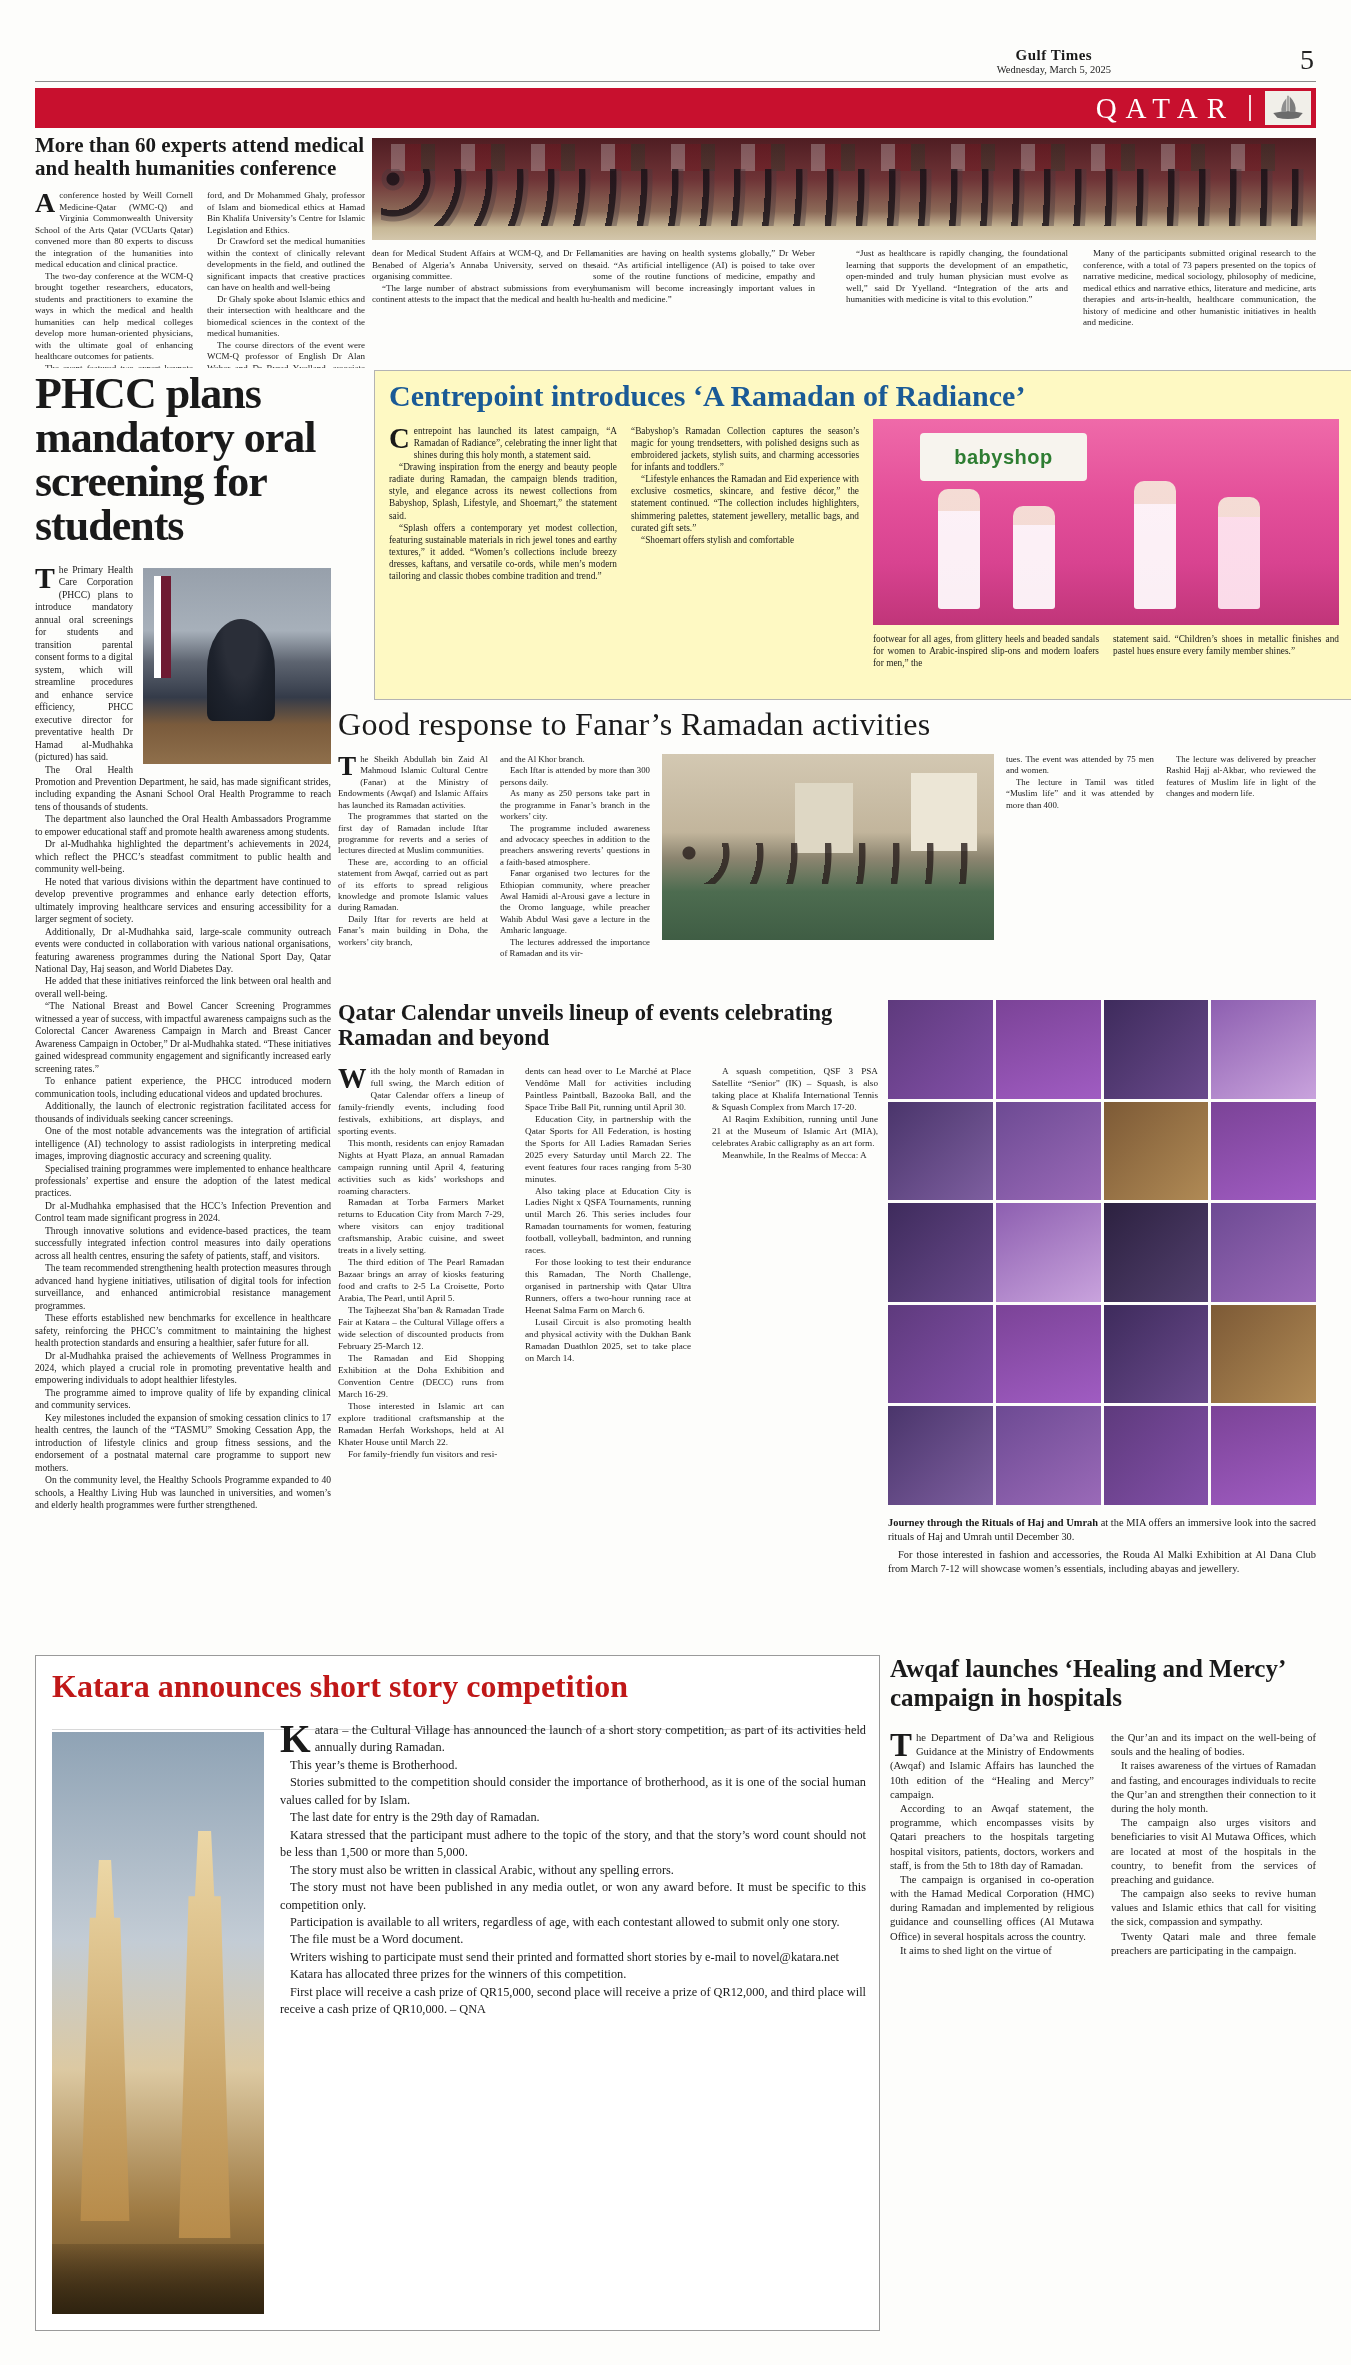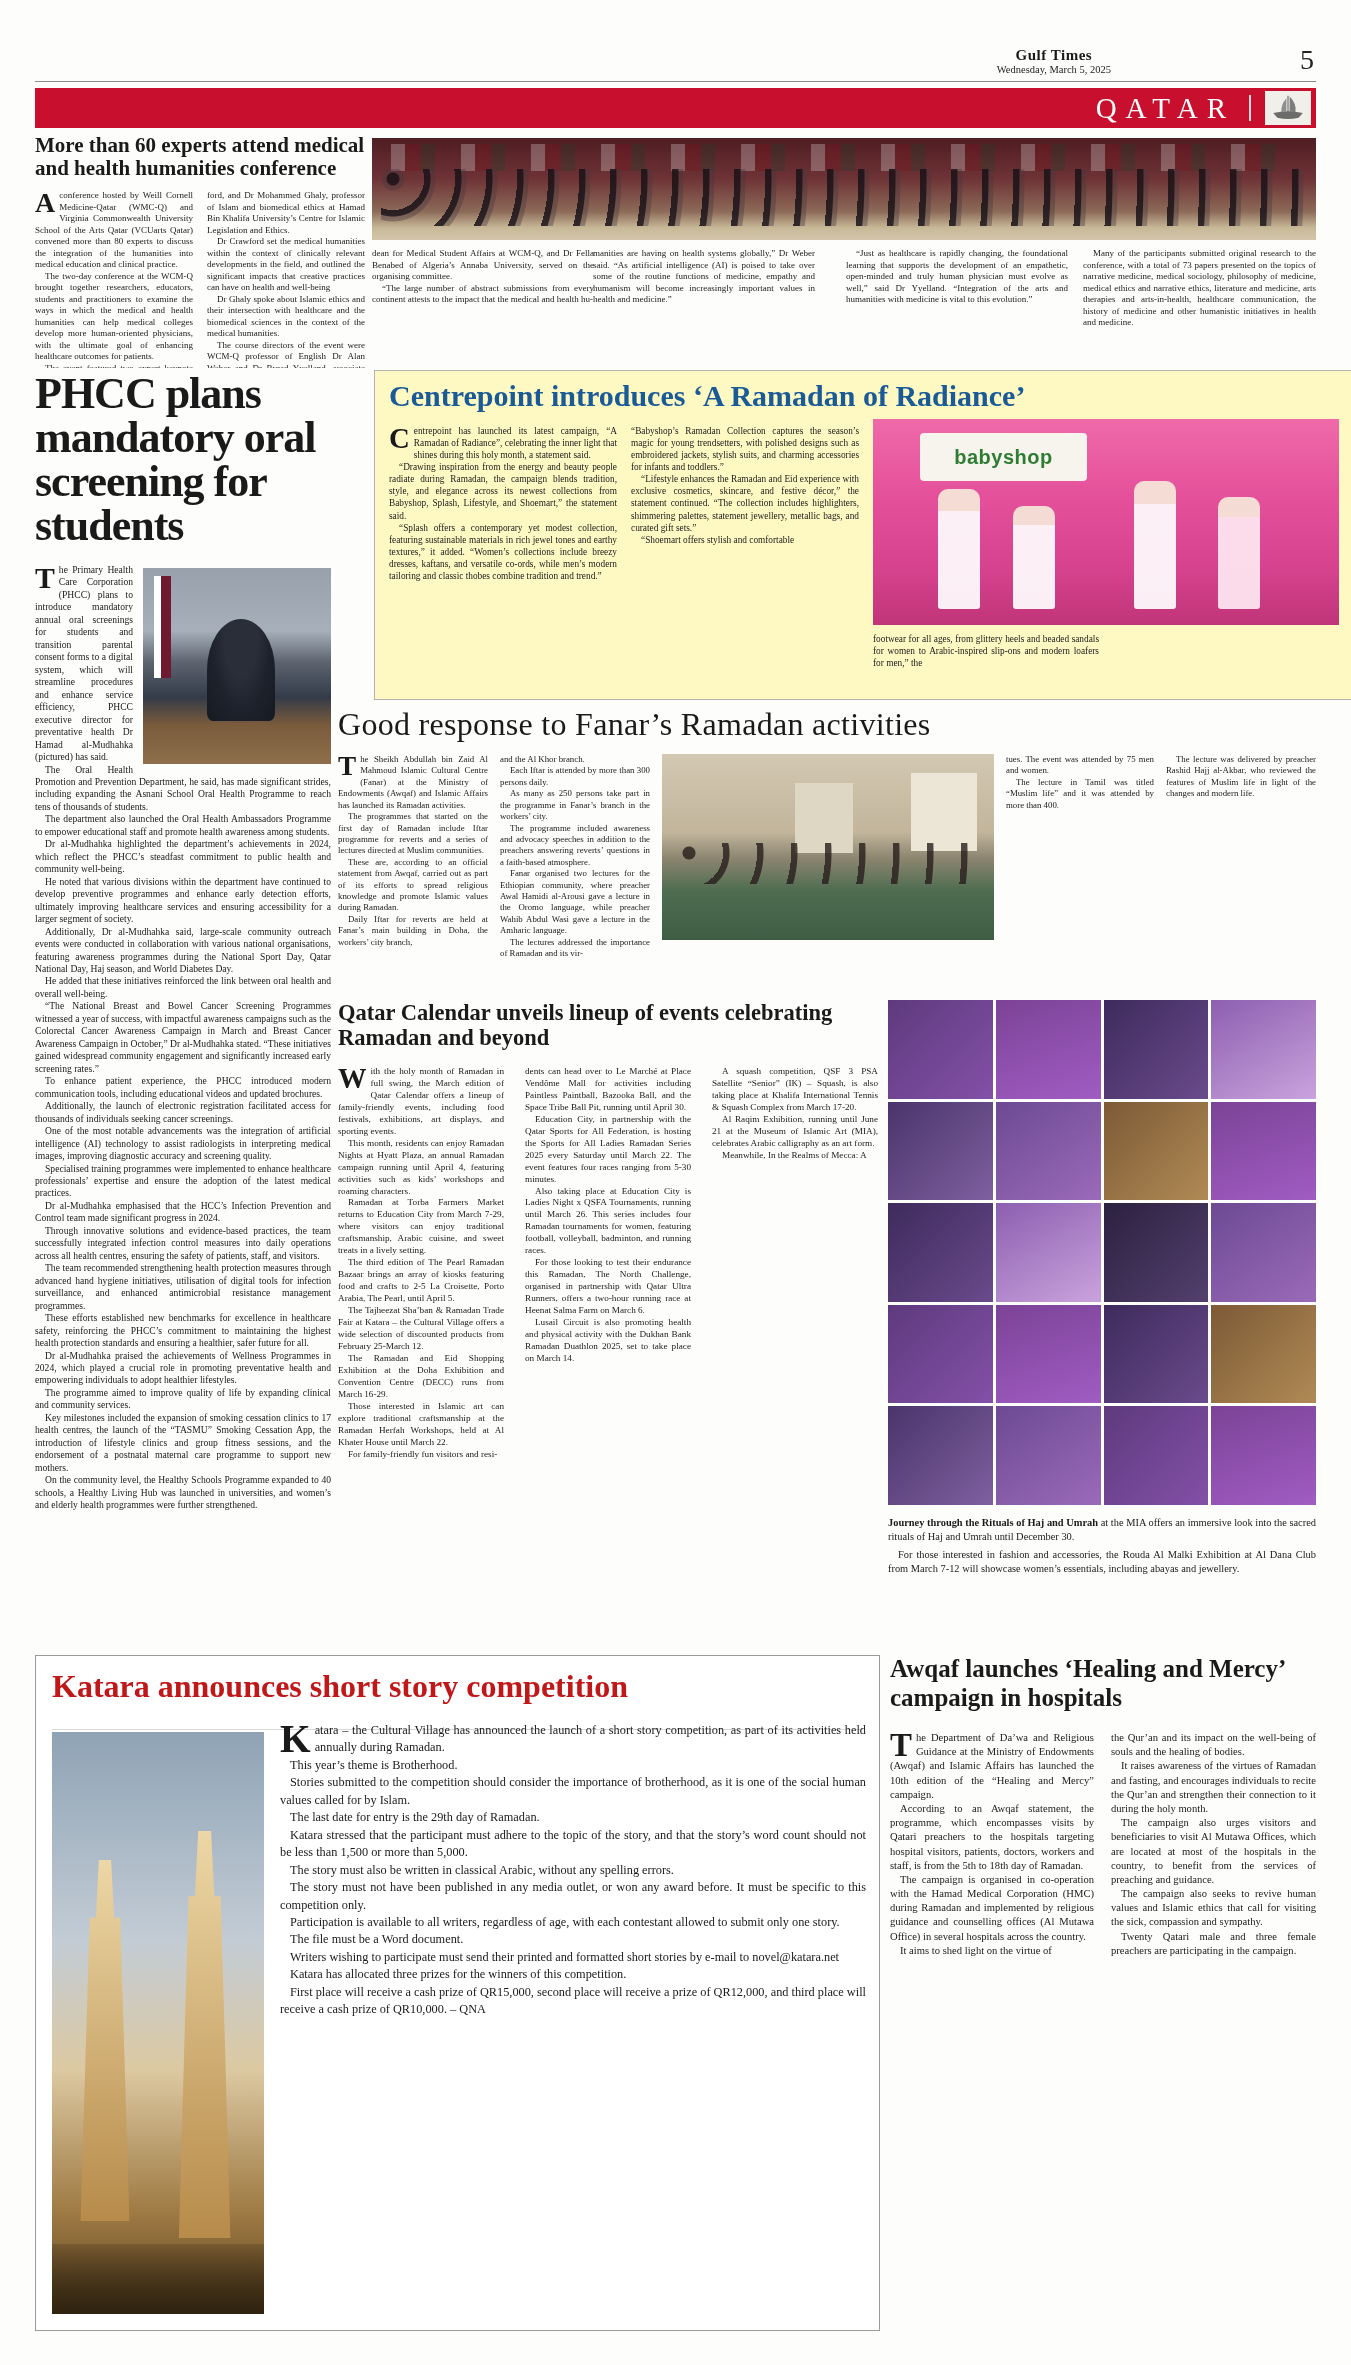--- a/index.html
+++ b/index.html
@@ -233,20 +233,23 @@
     <div class="cp-photo">
       <div class="bs-sign">babyshop</div>
       <div class="mannequin mq1"></div>
       <div class="mannequin mq2"></div>
       <div class="mannequin mq3"></div>
       <div class="mannequin mq4"></div>
     </div>
     <div class="col cp-b1 cont">
       <p>footwear for all ages, from glittery heels and beaded sandals for women to Arabic-inspired slip-ons and modern loafers for men,” the</p>
     </div>
+    <div class="col cp-b2 cont">
+      <p>statement said. “Children’s shoes in metallic finishes and pastel hues ensure every family member shines.”</p>
+    </div>
   </section>
 
   <section class="art-fanar">
     <h1 class="fanar-head">Good response to Fanar’s Ramadan activities</h1>
     <div class="col fn-c1">
       <p class="lead">The Sheikh Abdullah bin Zaid Al Mahmoud Islamic Cultural Centre (Fanar) at the Ministry of Endowments (Awqaf) and Islamic Affairs has launched its Ramadan activities.</p>
       <div class="plist">
           <p>The programmes that started on the first day of Ramadan include Iftar programme for reverts and a series of lectures directed at Muslim communities.</p>
           <p>These are, according to an official statement from Awqaf, carried out as part of its efforts to spread religious knowledge and promote Islamic values during Ramadan.</p>
           <p>Daily Iftar for reverts are held at Fanar’s main building in Doha, the workers’ city branch,</p>

